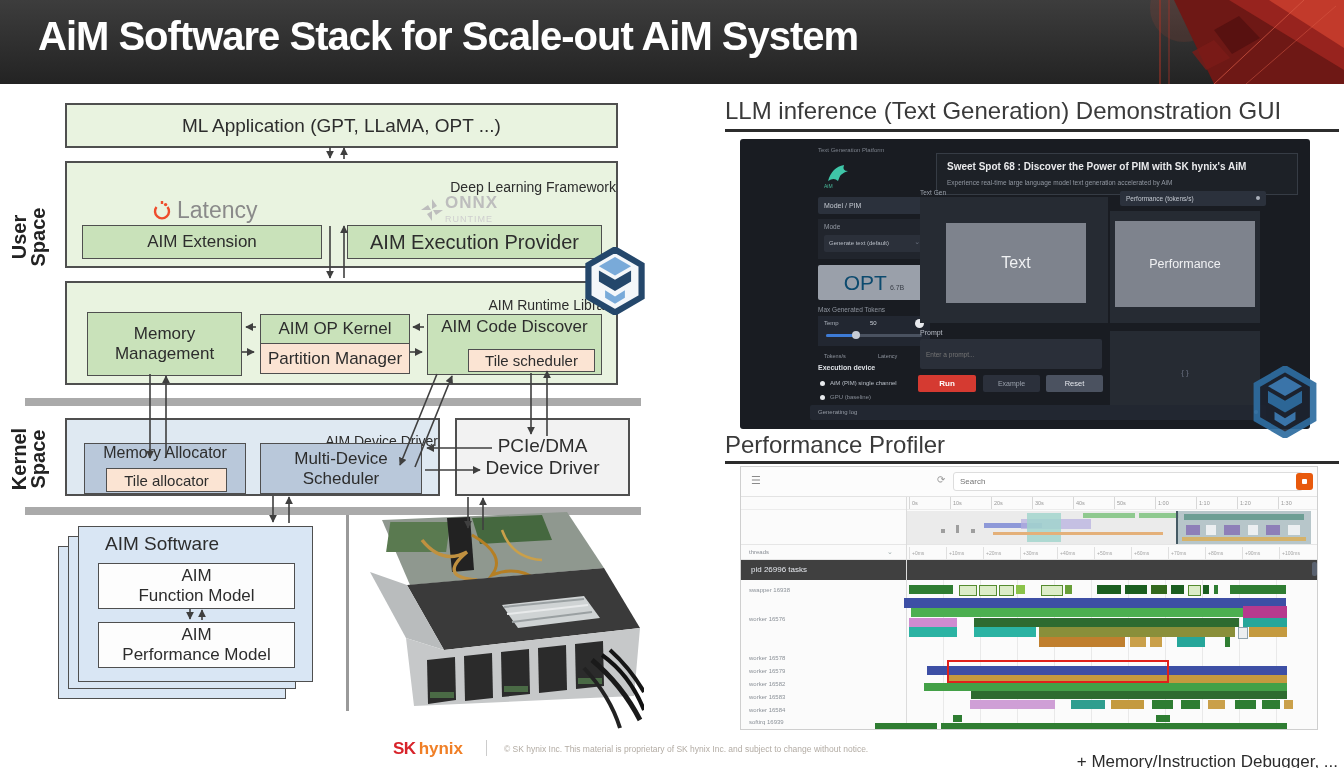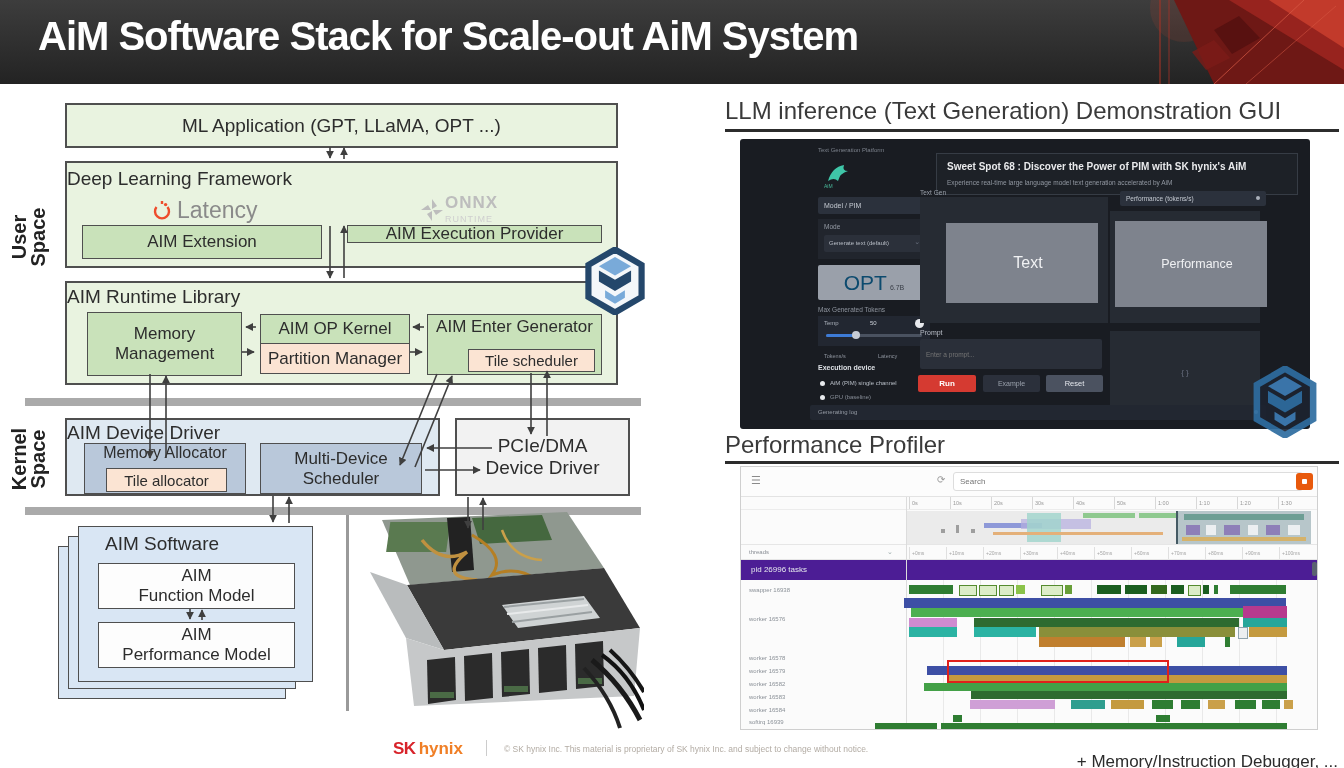--- a/index.html
+++ b/index.html
@@ -11,33 +11,33 @@
   #titletext{left:38px;top:14px;font-size:40px;font-weight:800;letter-spacing:-1px;color:#fff;white-space:nowrap;}
   
   .box{border:2px solid #4f4f4f;display:flex;align-items:center;justify-content:center;
        text-align:center;color:#2d2d2d;}
   .box.thin{border-width:1.5px;}
   .green{background:#e9f3e0;} .green2{background:#c9e2ba;}
   .pink{background:#fbe4d3;}
   .blue{background:#dfe9f2;} .blue2{background:#b9c8da;}
   .grayb{background:#f2f2f2;} .swbox{background:#d9e6f4;} .whitebox{background:#fdfdfd;}
   .pre{white-space:pre-line;line-height:1.15;}
-  .btitle{position:absolute;left:0;right:0;text-align:left;font-size:19px;color:#2d2d2d;}
+  .btitle{position:absolute;left:0;right:0;text-align:right;font-size:14px;color:#2d2d2d;margin-top:11px;}
   .spacelabel{transform:rotate(-90deg);font-size:20px;font-weight:bold;color:#222;
               text-align:center;line-height:0.95;letter-spacing:0px;}
   .sep{background:#aaaaaa;}
   
   .heading{font-size:24px;color:#3a3a3a;white-space:nowrap;}
   .hrule{background:#2c2c2c;height:3px;}
   
   #gui{left:740px;top:139px;width:570px;height:290px;background:#191c22;border-radius:3px;overflow:hidden;}
   .gtxt{position:absolute;color:#c5cad2;}
   .gpanel{position:absolute;background:#262b33;}
   .gselect{position:absolute;background:#2b313c;border-radius:2px;}
-  .graybox{position:absolute;background:#7e838d;display:flex;align-items:center;justify-content:center;color:#f0f1f3;padding-left:12px;}
+  .graybox{position:absolute;background:#7e838d;display:flex;align-items:center;justify-content:center;color:#f0f1f3;}
   .gbtn{position:absolute;border-radius:2px;display:flex;align-items:center;justify-content:center;}
   .gdot{position:absolute;width:4px;height:4px;border-radius:50%;background:#aab0ba;}
   .radiodot{position:absolute;width:5px;height:5px;border-radius:50%;background:#e8eaee;}
   
   #profiler{left:740px;top:466px;width:578px;height:264px;background:#fbfbfb;border:1px solid #cfcfcf;overflow:hidden;}
   .ptick{position:absolute;top:0;font-size:5.5px;color:#999;border-left:1px solid #d8d8d8;padding-left:2px;line-height:12px;}
   .rtick{position:absolute;top:2px;font-size:5px;color:#a5a5a5;border-left:1px solid #e0e0e0;padding-left:2px;line-height:12px;}
   .pbar{position:absolute;}
   .prowlabel{position:absolute;left:8px;font-size:6px;color:#8b9198;white-space:nowrap;}
   .ovmark{position:absolute;}
@@ -88,31 +88,31 @@
           <polygon points="13,24 8,17 13,14"></polygon>
           <polygon points="2,13 9,8 12,13"></polygon>
         </g>
       </svg>
       <span style="text-align:left;line-height:0.9">
         <span style="font-size:17px;font-weight:bold;color:#bdbdbd;letter-spacing:1px">ONNX</span><br>
         <span style="font-size:9px;color:#cfcfcf;letter-spacing:1px">RUNTIME</span>
       </span>
     </div>
     <div class="abs box thin green2" style="left:15px;top:62px;width:240px;height:34px;font-size:17px">AIM Extension</div>
-    <div class="abs box thin green2" style="left:280px;top:62px;width:255px;height:18px;font-size:17px">AIM Execution Provider</div>
+    <div class="abs box thin green2" style="left:280px;top:62px;width:255px;height:34px;font-size:20px">AIM Execution Provider</div>
   </div>
 
   <div class="abs box green" style="left:65px;top:281px;width:553px;height:104px">
     <div class="btitle" style="top:3px">AIM Runtime Library</div>
     <div class="abs box thin green2 pre" style="left:20px;top:29px;width:155px;height:64px;font-size:17px">Memory
 Management</div>
     <div class="abs box thin green2" style="left:193px;top:31px;width:150px;height:30px;font-size:17px">AIM OP Kernel</div>
     <div class="abs box thin pink" style="left:193px;top:60px;width:150px;height:31px;font-size:17px">Partition Manager</div>
     <div class="abs box thin green2" style="left:360px;top:31px;width:175px;height:61px;align-items:flex-start">
-      <span style="font-size:17px;margin-top:2px">AIM Enter Generator</span>
+      <span style="font-size:17px;margin-top:2px">AIM Code Discover</span>
       <div class="abs box thin pink" style="left:40px;top:34px;width:127px;height:23px;font-size:15px">Tile scheduler</div>
     </div>
   </div>
 
   <div class="abs sep" style="left:25px;top:398px;width:616px;height:8px"></div>
 
   <div class="abs box blue" style="left:65px;top:418px;width:375px;height:78px">
     <div class="btitle" style="top:2px">AIM Device Driver</div>
     <div class="abs box thin blue2" style="left:17px;top:23px;width:162px;height:51px;align-items:flex-start">
       <span style="font-size:16px">Memory Allocator</span>
@@ -351,21 +351,21 @@
           <span class="rtick" style="left: 316px;">+40ms</span>
           <span class="rtick" style="left: 353px;">+50ms</span>
           <span class="rtick" style="left: 390px;">+60ms</span>
           <span class="rtick" style="left: 427px;">+70ms</span>
           <span class="rtick" style="left: 464px;">+80ms</span>
           <span class="rtick" style="left: 501px;">+90ms</span>
           <span class="rtick" style="left: 538px;">+100ms</span>
         </div>
     </div>
 
-    <div class="abs" style="left:0;top:93px;width:578px;height:20px;background:#4c1d95">
+    <div class="abs" style="left:0;top:93px;width:578px;height:20px;background:#404040">
       <div class="abs" style="left:10px;top:5px;font-size:8px;color:#e6e9ee">pid 26996 tasks</div>
       <div class="abs" style="right:2px;top:2px;width:5px;height:14px;background:#5a6270;border-radius:2px"></div>
     </div>
 
     <div class="abs" style="left:165px;top:113px;width:405px;height:151px;background-image:repeating-linear-gradient(90deg,#e9e9e9 0 1px,transparent 1px 37px)"></div>
     <div class="abs" style="left:165px;top:30px;width:1px;height:234px;background:#dcdcdc"></div>
     <div id="prof-rowlabels" class="abs" style="left:0;top:0;width:165px;height:264px">
         <div class="prowlabel" style="top: 120px;">swapper 16938</div>
         <div class="prowlabel" style="top: 149px;">worker 16576</div>
         <div class="prowlabel" style="top: 188px;">worker 16578</div>

